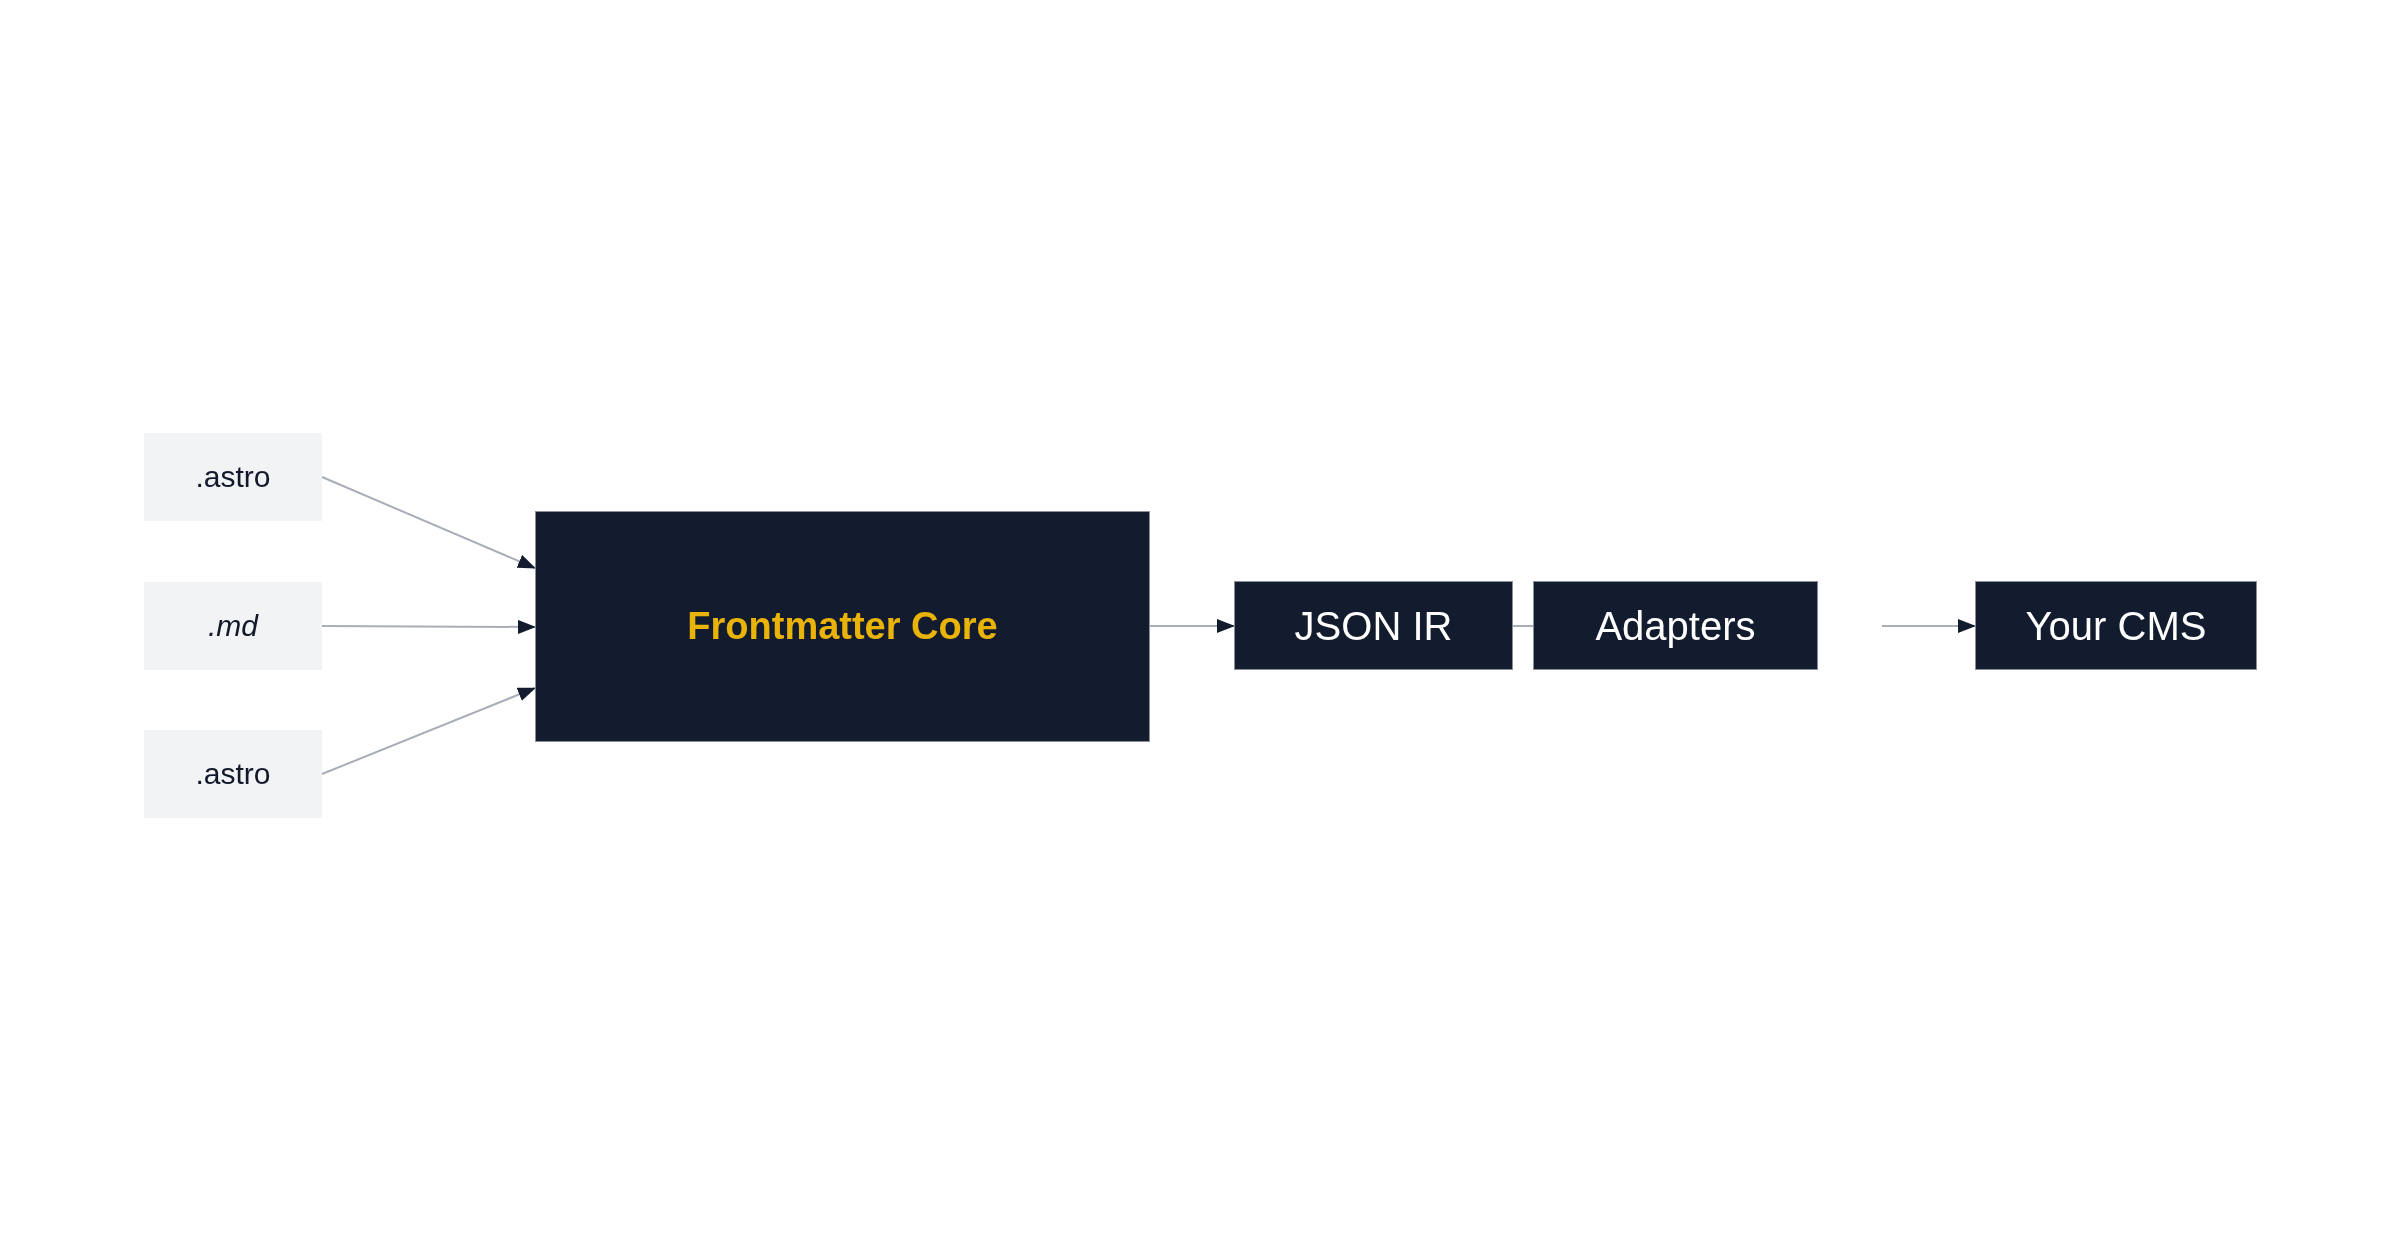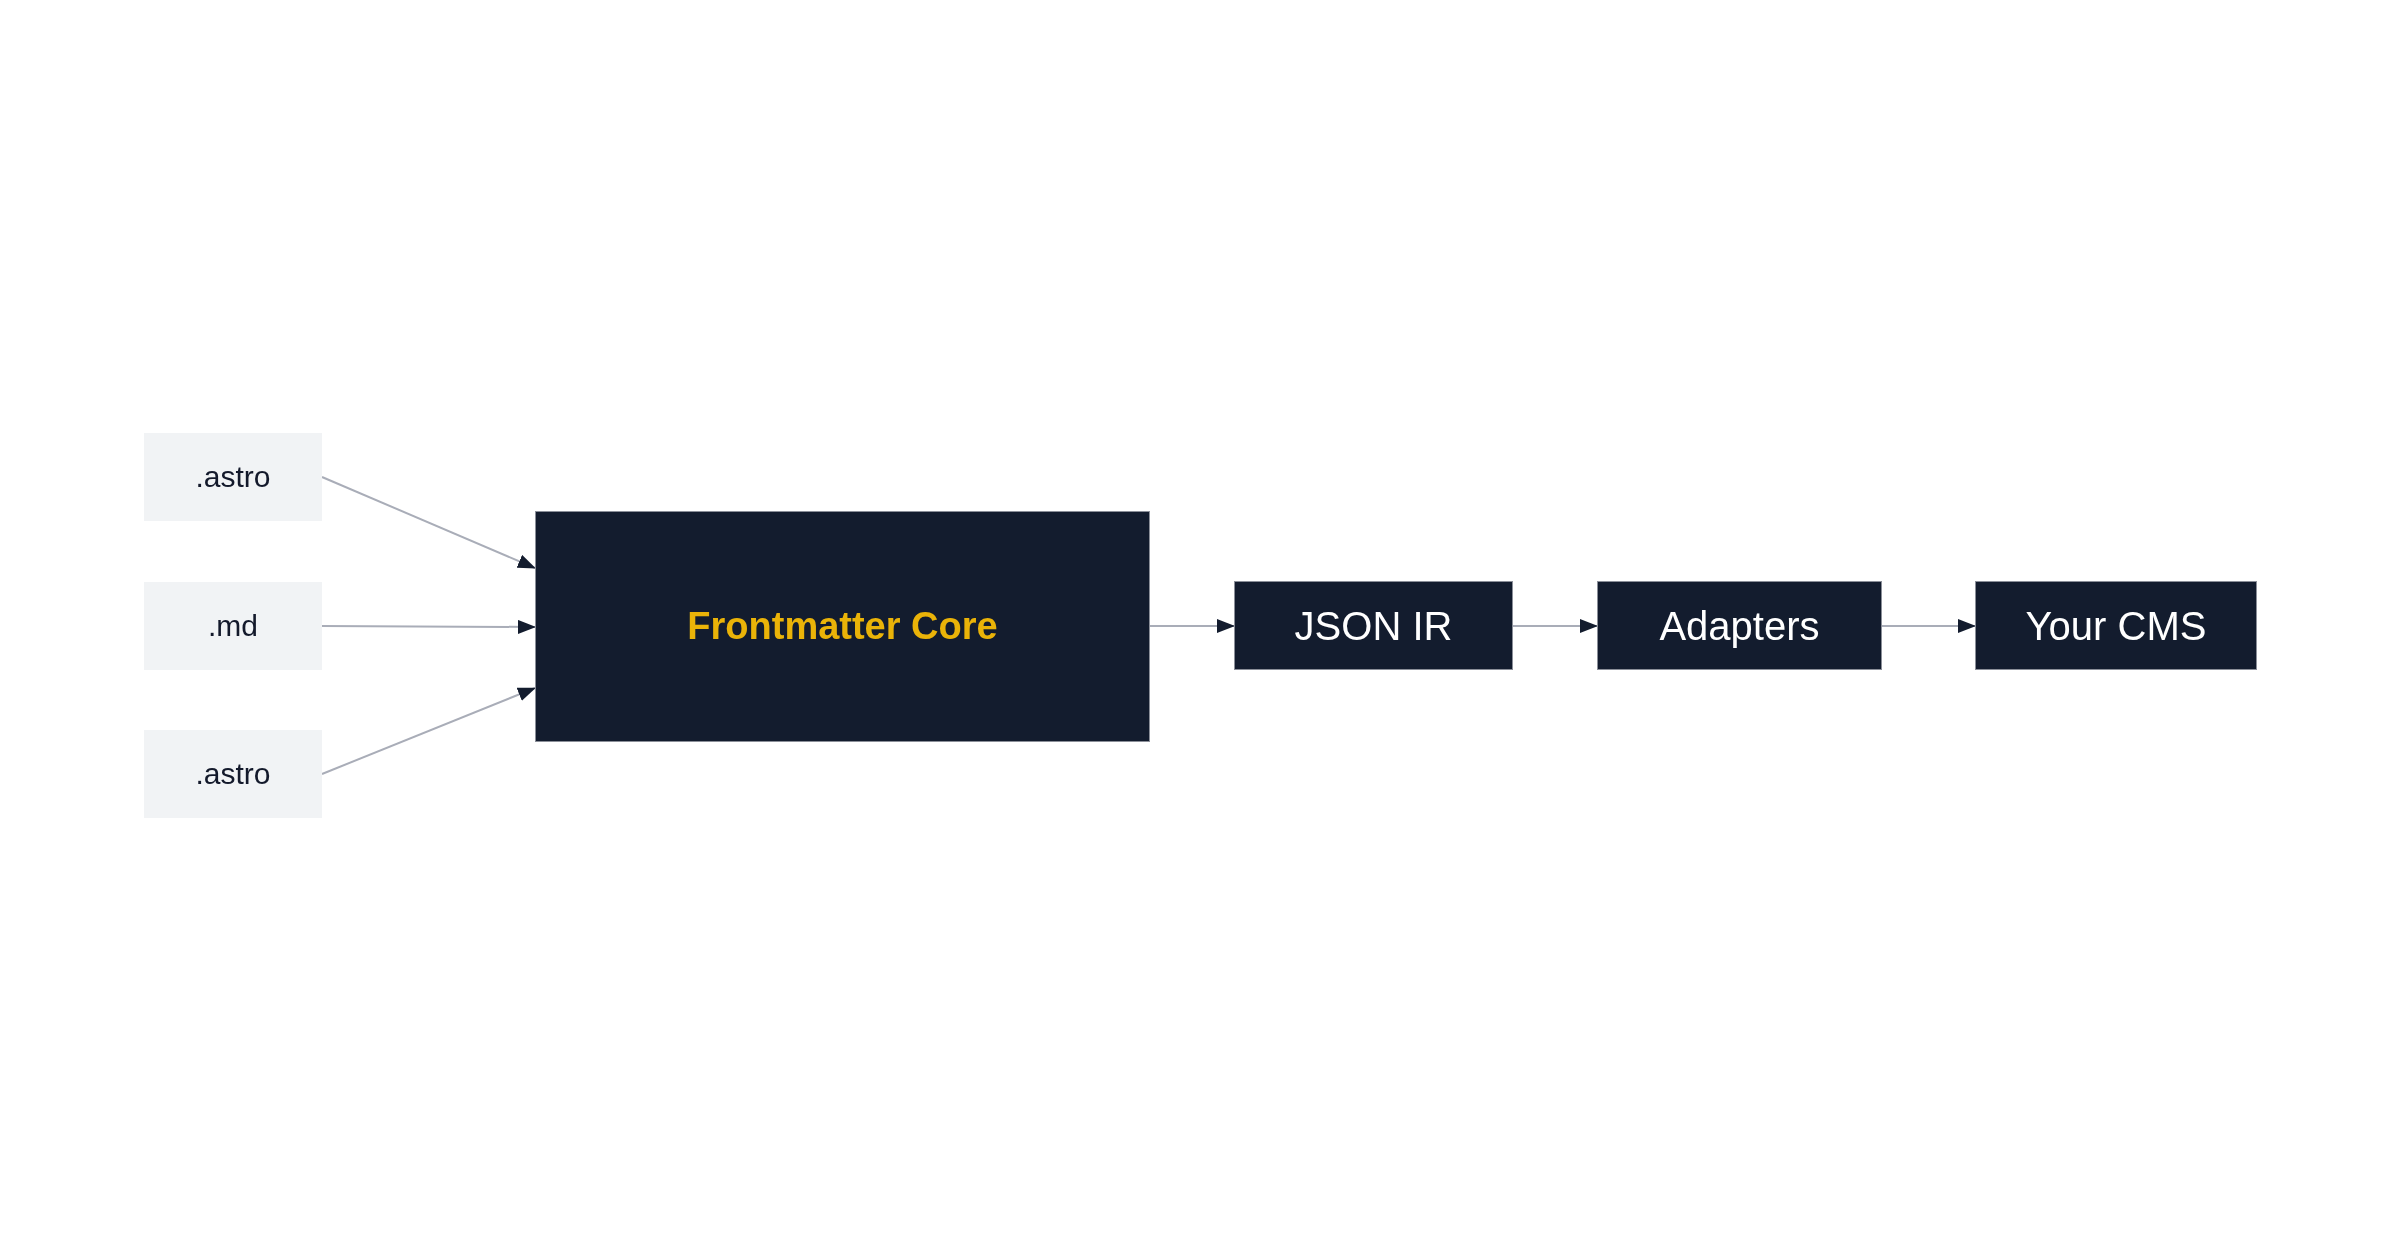--- a/index.html
+++ b/index.html
@@ -95,37 +95,37 @@
         <line x1="1150" y1="626" x2="1234" y2="626" stroke="#a9adb8" stroke-width="2" marker-end="url(#arrowhead)"></line>
         <line x1="1513" y1="626" x2="1597" y2="626" stroke="#a9adb8" stroke-width="2" marker-end="url(#arrowhead)"></line>
         <line x1="1882" y1="626" x2="1975" y2="626" stroke="#a9adb8" stroke-width="2" marker-end="url(#arrowhead)"></line>
       </g>
   </svg>
 
   <div class="node node--source" style="left: 144px; top: 433px; width: 178px; height: 88px;">
     <span class="node-label">.astro</span>
   </div>
 
-  <div class="node node--source" style="left: 144px; top: 582px; width: 178px; height: 88px;">
+  <div class="node node--source" style="left: 144px; top: 582px; width: 178px; height: 88px; font-style: italic;">
     <span class="node-label">.md</span>
   </div>
 
   <div class="node node--source" style="left: 144px; top: 730px; width: 178px; height: 88px;">
     <span class="node-label">.astro</span>
   </div>
 
   <div class="node node--core" style="left: 535px; top: 511px; width: 615px; height: 231px;">
     <span class="node-label">Frontmatter Core</span>
   </div>
 
   <div class="node node--stage" style="left: 1234px; top: 581px; width: 279px; height: 89px;">
     <span class="node-label">JSON IR</span>
   </div>
 
-  <div class="node node--stage" style="left: 1597px; top: 581px; width: 285px; height: 89px;">
+  <div class="node node--stage" style="left: 1533px; top: 581px; width: 285px; height: 89px;">
     <span class="node-label">Adapters</span>
   </div>
 
   <div class="node node--stage" style="left: 1975px; top: 581px; width: 282px; height: 89px;">
     <span class="node-label">Your CMS</span>
   </div>
 
 </div>
 
 </body></html>

